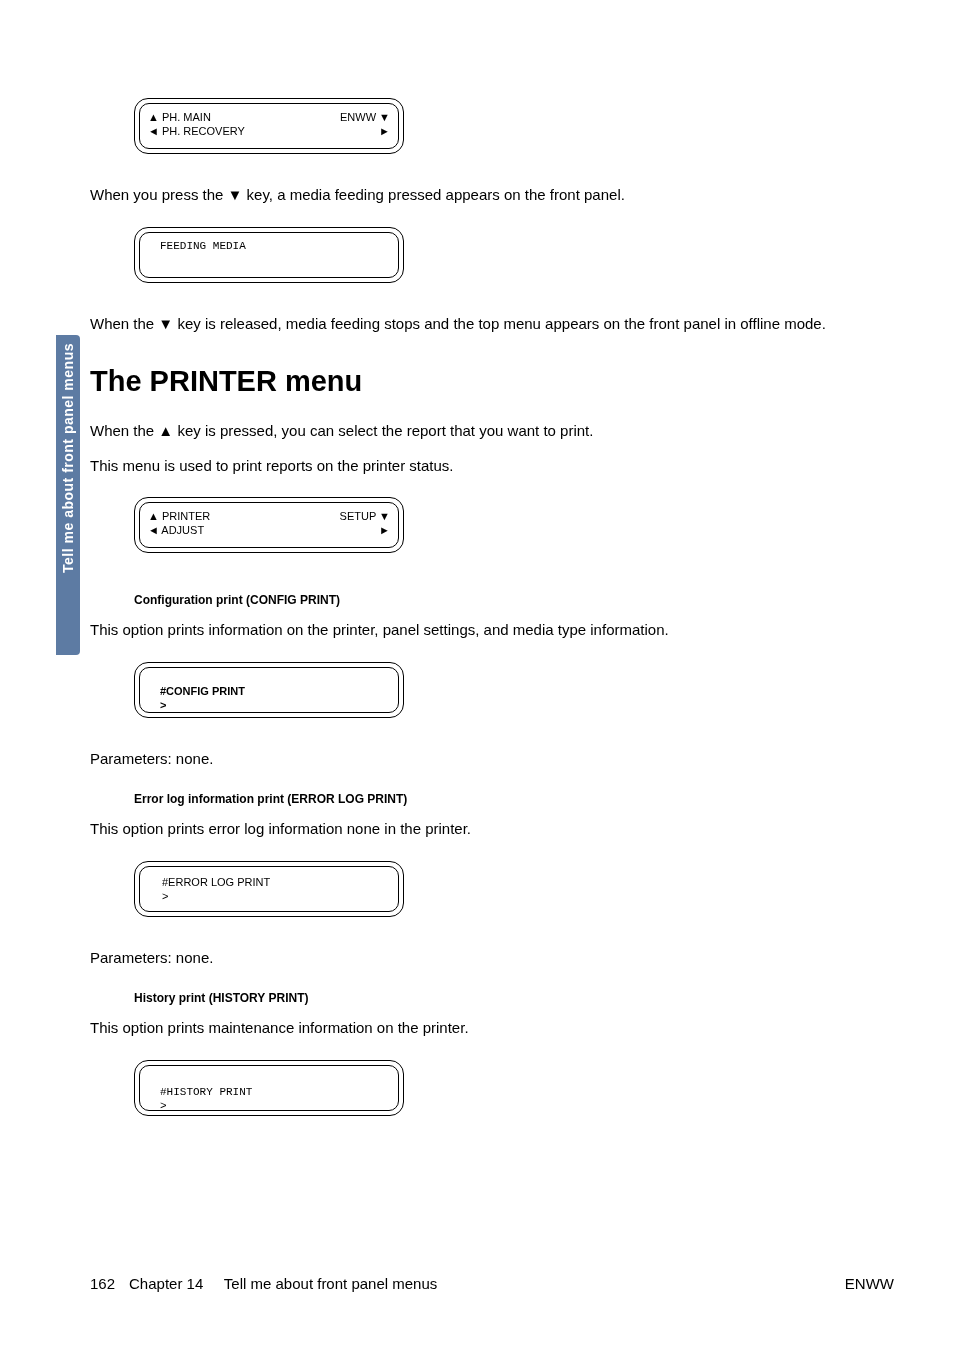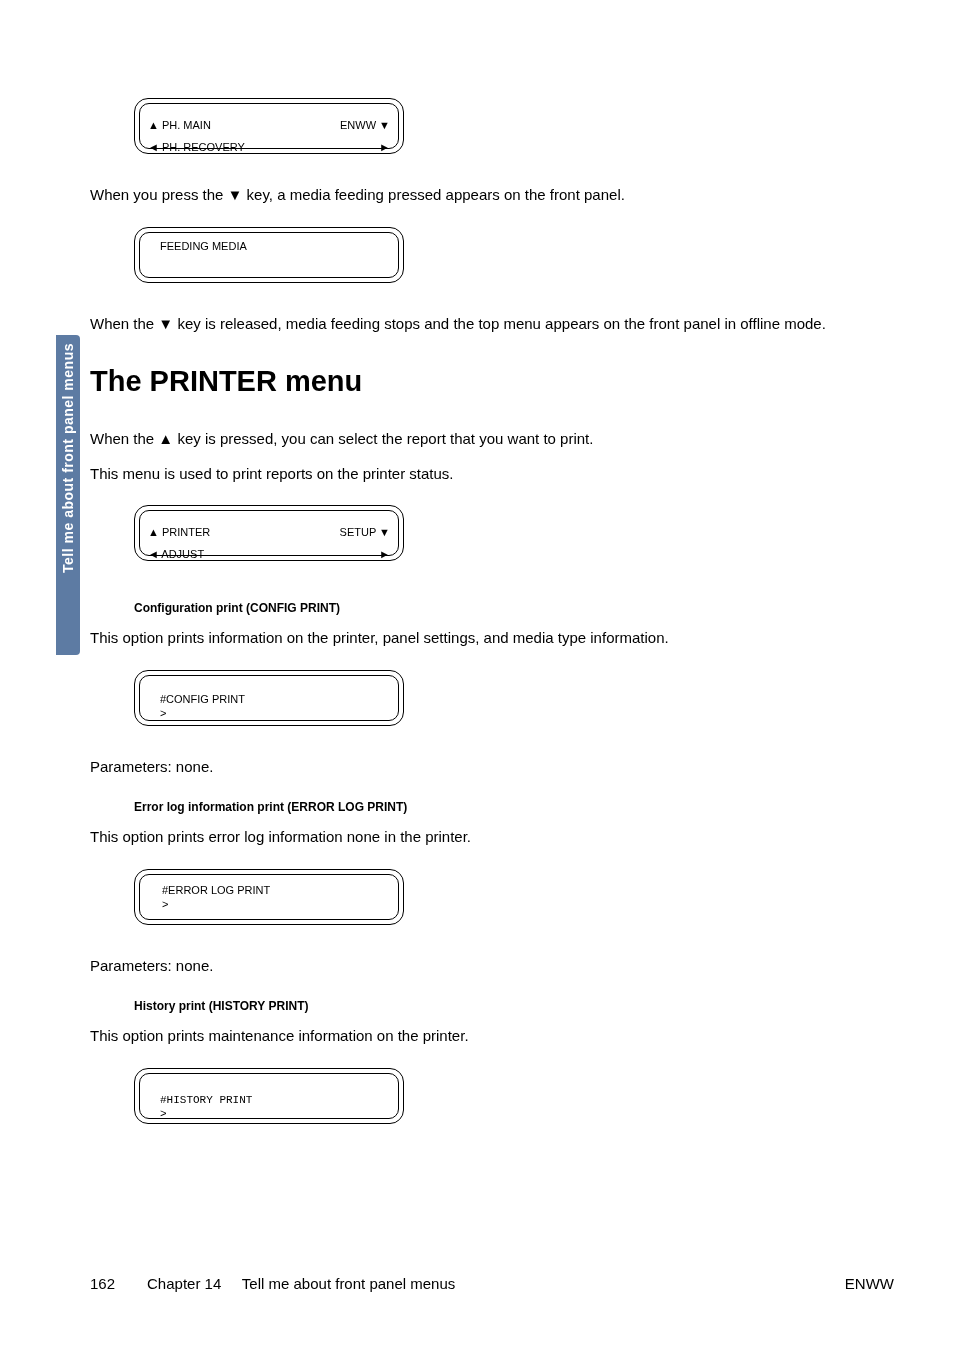--- a/index.html
+++ b/index.html
@@ -7,26 +7,26 @@
   .page { position: relative; width: 954px; height: 1352px; padding: 0; }
   .sidetab { position: absolute; left: 56px; top: 335px; width: 24px; height: 320px; background: #5d7ba3; border-radius: 0 4px 4px 0; padding: 8px 3px; }
   .sidetab-text { color: #fff; font-weight: bold; font-size: 14px; writing-mode: vertical-rl; text-orientation: mixed; transform: rotate(180deg); line-height: 18px; letter-spacing: 0.5px; }
   .content { position: absolute; left: 90px; top: 90px; right: 60px; }
   .indent { margin-left: 44px; }
   .lcd { width: 270px; height: 56px; border: 1.5px solid #000; border-radius: 14px; padding: 4px 10px; margin: 8px 0 14px 0; font-size: 12px; display: inline-block; position: relative; }
   .lcd-inner { position: absolute; left: 4px; top: 4px; right: 4px; bottom: 4px; border: 1px solid #000; border-radius: 10px; padding: 6px 8px; }
   .lcd-row { display: flex; justify-content: space-between; align-items: center; font-size: 11px; line-height: 14px; }
   .lcd-single { font-size: 11px; line-height: 14px; padding-left: 12px; }
   .body-text { font-size: 15px; line-height: 1.5; margin: 12px 0; }
-  h1 { font-size: 29px; font-weight: bold; margin: 30px 0 30px 0; }
+  h1 { font-size: 29px; font-weight: bold; margin: 30px 0 22px 0; }
   h2 { font-size: 12px; font-weight: bold; margin: 22px 0 10px 0; }
   .footer { position: absolute; left: 90px; right: 60px; bottom: 60px; display: flex; justify-content: space-between; font-size: 15px; }
-  .footer-left { display: flex; gap: 32px; }
+  .footer-left { display: flex; gap: 14px; }
   .bold { font-weight: normal; }
-  .tri { font-family: Arial; margin-top: 8px; }
+  .tri { font-family: Arial; }
 </style>
 </head>
 <body>
 
 <div class="page">
 
   <div class="sidetab">
     <div class="sidetab-text">Tell me about front panel menus</div>
   </div>
 
@@ -44,21 +44,21 @@
             <span class="tri">►</span>
           </div>
         </div>
       </div>
     </div>
 
     <p class="body-text indent">When you press the ▼ key, a media feeding pressed appears on the front panel.</p>
 
     <div class="indent">
       <div class="lcd">
-        <div class="lcd-inner" style="">
+        <div class="lcd-inner" style="font-family:Liberation Mono, monospace;">
           <div class="lcd-single">FEEDING MEDIA</div>
         </div>
       </div>
     </div>
 
     <p class="body-text indent">When the ▼ key is released, media feeding stops and the top menu appears on the front panel in offline mode.</p>
 
     <h1>The PRINTER menu</h1>
 
     <p class="body-text indent">When the ▲ key is pressed, you can select the report that you want to print.</p>
@@ -77,21 +77,21 @@
           </div>
         </div>
       </div>
     </div>
 
     <h2 class="indent">Configuration print (CONFIG PRINT)</h2>
     <p class="body-text indent">This option prints information on the printer, panel settings, and media type information.</p>
 
     <div class="indent">
       <div class="lcd">
-        <div class="lcd-inner" style="padding-top:16px;">
+        <div class="lcd-inner" style="padding-top:16px;font-weight:bold;">
           <div class="lcd-single">#CONFIG PRINT</div>
           <div class="lcd-single">&gt;</div>
         </div>
       </div>
     </div>
 
     <p class="body-text indent">
       <span class="bold">Parameters:</span><span> none.</span>
     </p>
 

